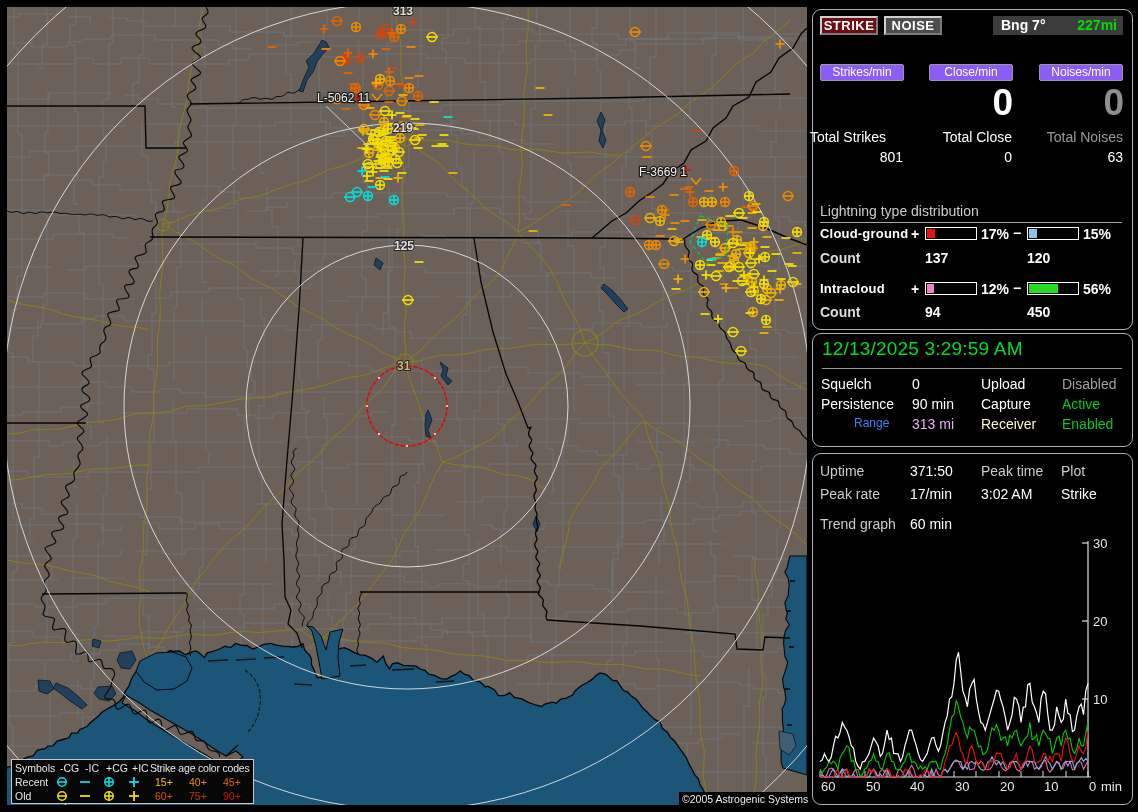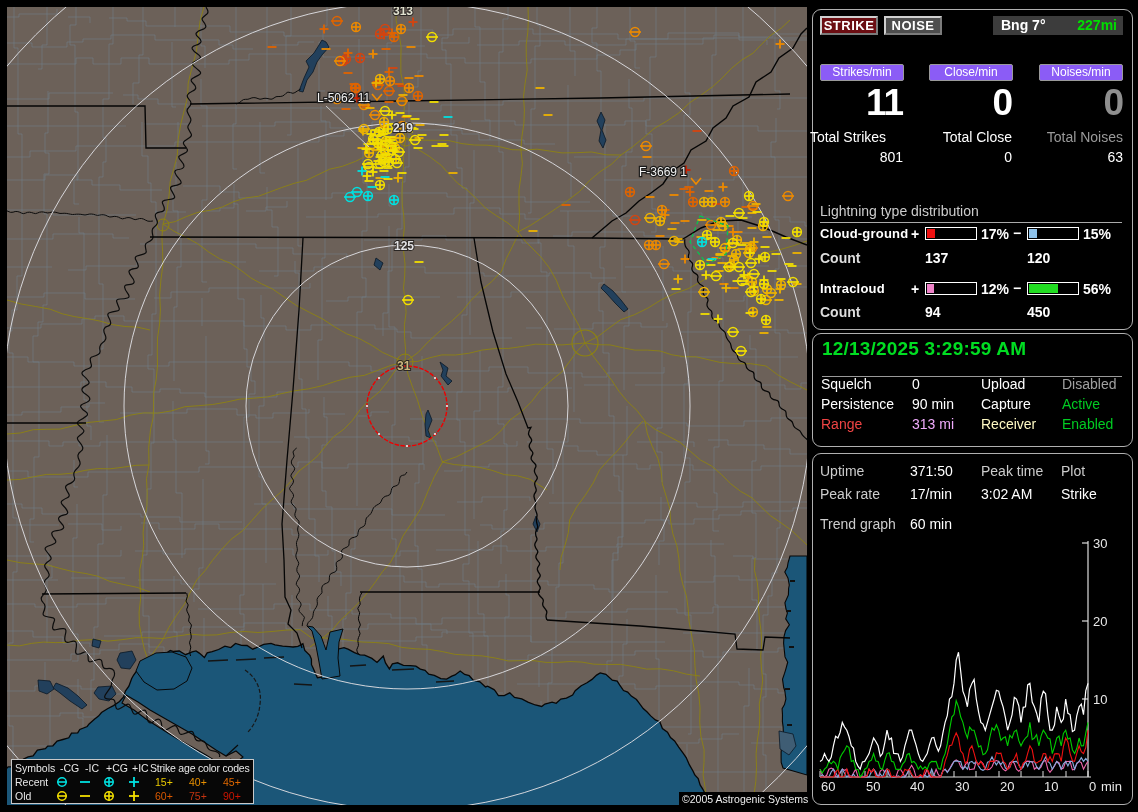--- a/index.html
+++ b/index.html
@@ -516,21 +516,20 @@
 
 <div class="btn" style="left:820px;top:16px;width:58px;height:19px;background:#6b0d12">STRIKE</div>
 <div class="btn" style="left:884px;top:16px;width:58px;height:19px;background:#4d4d4d">NOISE</div>
 <div class="ab" style="left:993px;top:16px;width:130px;height:19px;background:#3c3c3c">
   <span style="position:absolute;left:8px;top:1px;font-size:14px;font-weight:bold;color:#fff">Bng 7°</span>
   <span style="position:absolute;right:6px;top:1px;font-size:14px;font-weight:bold;color:#00dd00">227mi</span>
 </div>
 <div class="tab" style="left:820px;top:64px;width:84px;height:17px">Strikes/min</div>
 <div class="tab" style="left:929px;top:64px;width:84px;height:17px">Close/min</div>
 <div class="tab" style="left:1039px;top:64px;width:84px;height:17px">Noises/min</div>
-<div class="num" style="left:793px;top:82px">11</div>
 <div class="num" style="left:902px;top:82px">0</div>
 <div class="num" style="left:1013px;top:82px;color:#8f8f8f">0</div>
 <div class="ab" style="left:793px;top:129px;width:110px;text-align:center;font-size:14px;color:#fff">Total Strikes</div>
 <div class="ab" style="left:902px;top:129px;width:110px;text-align:right;font-size:14px;color:#fff">Total Close</div>
 <div class="ab" style="left:1013px;top:129px;width:110px;text-align:right;font-size:14px;color:#9a9a9a">Total Noises</div>
 <div class="ab" style="left:793px;top:149px;width:110px;text-align:right;font-size:14px;color:#fff">801</div>
 <div class="ab" style="left:902px;top:149px;width:110px;text-align:right;font-size:14px;color:#fff">0</div>
 <div class="ab" style="left:1013px;top:149px;width:110px;text-align:right;font-size:14px;color:#fff">63</div>
 <div class="ab" style="left:820px;top:203px;width:302px;font-size:14px;color:#ccc;border-bottom:1px solid #aaa;padding-bottom:3px">Lightning type distribution</div>
 <div class="ab" style="left:820px;top:226px;font-size:13px;font-weight:bold;color:#fff;letter-spacing:0.2px">Cloud-ground</div>
@@ -555,30 +554,30 @@
 <div class="ab" style="left:981px;top:281px;font-size:14px;font-weight:bold;color:#fff">12%</div>
 <div class="ab" style="left:1013px;top:280px;font-size:14px;font-weight:bold;color:#fff">−</div>
 <div class="bar" style="left:1027px;top:282px">
       <i style="width:29px;background:#22dd22"></i>
     </div>
 <div class="ab" style="left:1083px;top:281px;font-size:14px;font-weight:bold;color:#fff">56%</div>
 <div class="ab" style="left:820px;top:304px;font-size:14px;font-weight:bold;color:#ddd">Count</div>
 <div class="ab" style="left:925px;top:304px;font-size:14px;font-weight:bold;color:#fff">94</div>
 <div class="ab" style="left:1027px;top:304px;font-size:14px;font-weight:bold;color:#fff">450</div>
 
-<div class="ab" style="left:822px;top:338px;width:300px;font-size:19px;font-weight:bold;color:#00dd22;letter-spacing:0.2px;border-bottom:1px solid #999;padding-bottom:16px">12/13/2025 3:29:59 AM</div>
+<div class="ab" style="left:822px;top:338px;width:300px;font-size:19px;font-weight:normal;color:#00dd22;letter-spacing:0.2px;border-bottom:1px solid #999;padding-bottom:8px">12/13/2025 3:29:59 AM</div>
 <div class="ab" style="left:821px;top:376px;font-size:14px;color:#fff">Squelch</div>
 <div class="ab" style="left:912px;top:376px;font-size:14px;color:#fff">0</div>
 <div class="ab" style="left:981px;top:376px;font-size:14px;color:#fff">Upload</div>
 <div class="ab" style="left:1062px;top:376px;font-size:14px;color:#a0a0a0">Disabled</div>
 <div class="ab" style="left:821px;top:396px;font-size:14px;color:#fff">Persistence</div>
 <div class="ab" style="left:912px;top:396px;font-size:14px;color:#fff">90 min</div>
 <div class="ab" style="left:981px;top:396px;font-size:14px;color:#fff">Capture</div>
 <div class="ab" style="left:1062px;top:396px;font-size:14px;color:#00cc22">Active</div>
-<div class="ab" style="left:821px;top:416px;font-size:14px;color:#ef4444">Range</div>
+<div class="ab" style="left:854px;top:416px;font-size:12px;color:#3b82f6">Range</div>
 <div class="ab" style="left:912px;top:416px;font-size:14px;color:#f0abfc">313 mi</div>
 <div class="ab" style="left:981px;top:416px;font-size:14px;color:#fef9c3">Receiver</div>
 <div class="ab" style="left:1062px;top:416px;font-size:14px;color:#00cc22">Enabled</div>
 
 <div class="ab" style="left:820px;top:463px;font-size:14px;color:#ccc">Uptime</div>
 <div class="ab" style="left:910px;top:463px;font-size:14px;color:#fff">371:50</div>
 <div class="ab" style="left:981px;top:463px;font-size:14px;color:#ccc">Peak time</div>
 <div class="ab" style="left:1061px;top:463px;font-size:14px;color:#ccc">Plot</div>
 <div class="ab" style="left:820px;top:486px;font-size:14px;color:#ccc">Peak rate</div>
 <div class="ab" style="left:910px;top:486px;font-size:14px;color:#fff">17/min</div>

